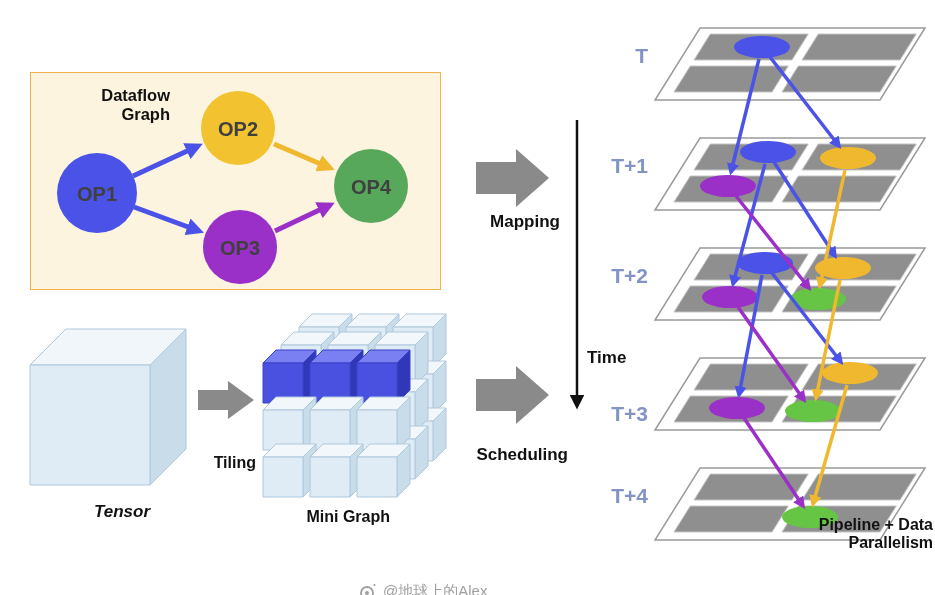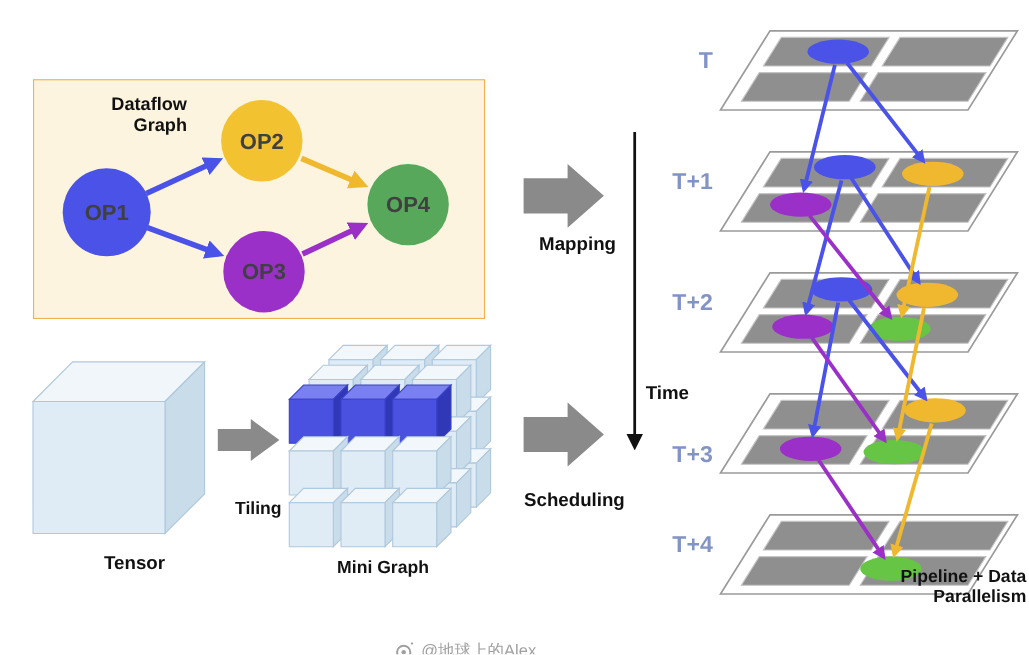--- a/index.html
+++ b/index.html
@@ -201,21 +201,21 @@
   </svg>
 
   <div class="label center pre" style="left:52px; top:86px; width:118px; font-size:16.5px;">Dataflow
 Graph</div>
 
   <div class="op-label" style="left:65px;  top:183px;">OP1</div>
   <div class="op-label" style="left:206px; top:118px;">OP2</div>
   <div class="op-label" style="left:208px; top:237px;">OP3</div>
   <div class="op-label" style="left:339px; top:176px;">OP4</div>
 
-  <div class="label center" style="left:30px;  top:502px; width:120px; font-size:17px;">Tensor</div>
+  <div class="label center" style="left:30px;  top:502px; width:120px; font-size:17px;font-style:italic;">Tensor</div>
   <div class="label center" style="left:196px; top:430px; width:60px;  font-size:16px;margin-top:24px;">Tiling</div>
   <div class="label center" style="left:270px; top:508px; width:120px; font-size:16px;">Mini Graph</div>
 
   <div class="label center" style="left:450px; top:212px; width:110px; font-size:17px;">Mapping</div>
   <div class="label center" style="left:443px; top:445px; width:125px; font-size:17px;">Scheduling</div>
   <div class="label" style="left:587px; top:336px; font-size:17px;margin-top:12px;">Time</div>
 
   <div class="t-label" style="top:44px;">T</div>
   <div class="t-label" style="top:154px;">T+1</div>
   <div class="t-label" style="top:264px;">T+2</div>

